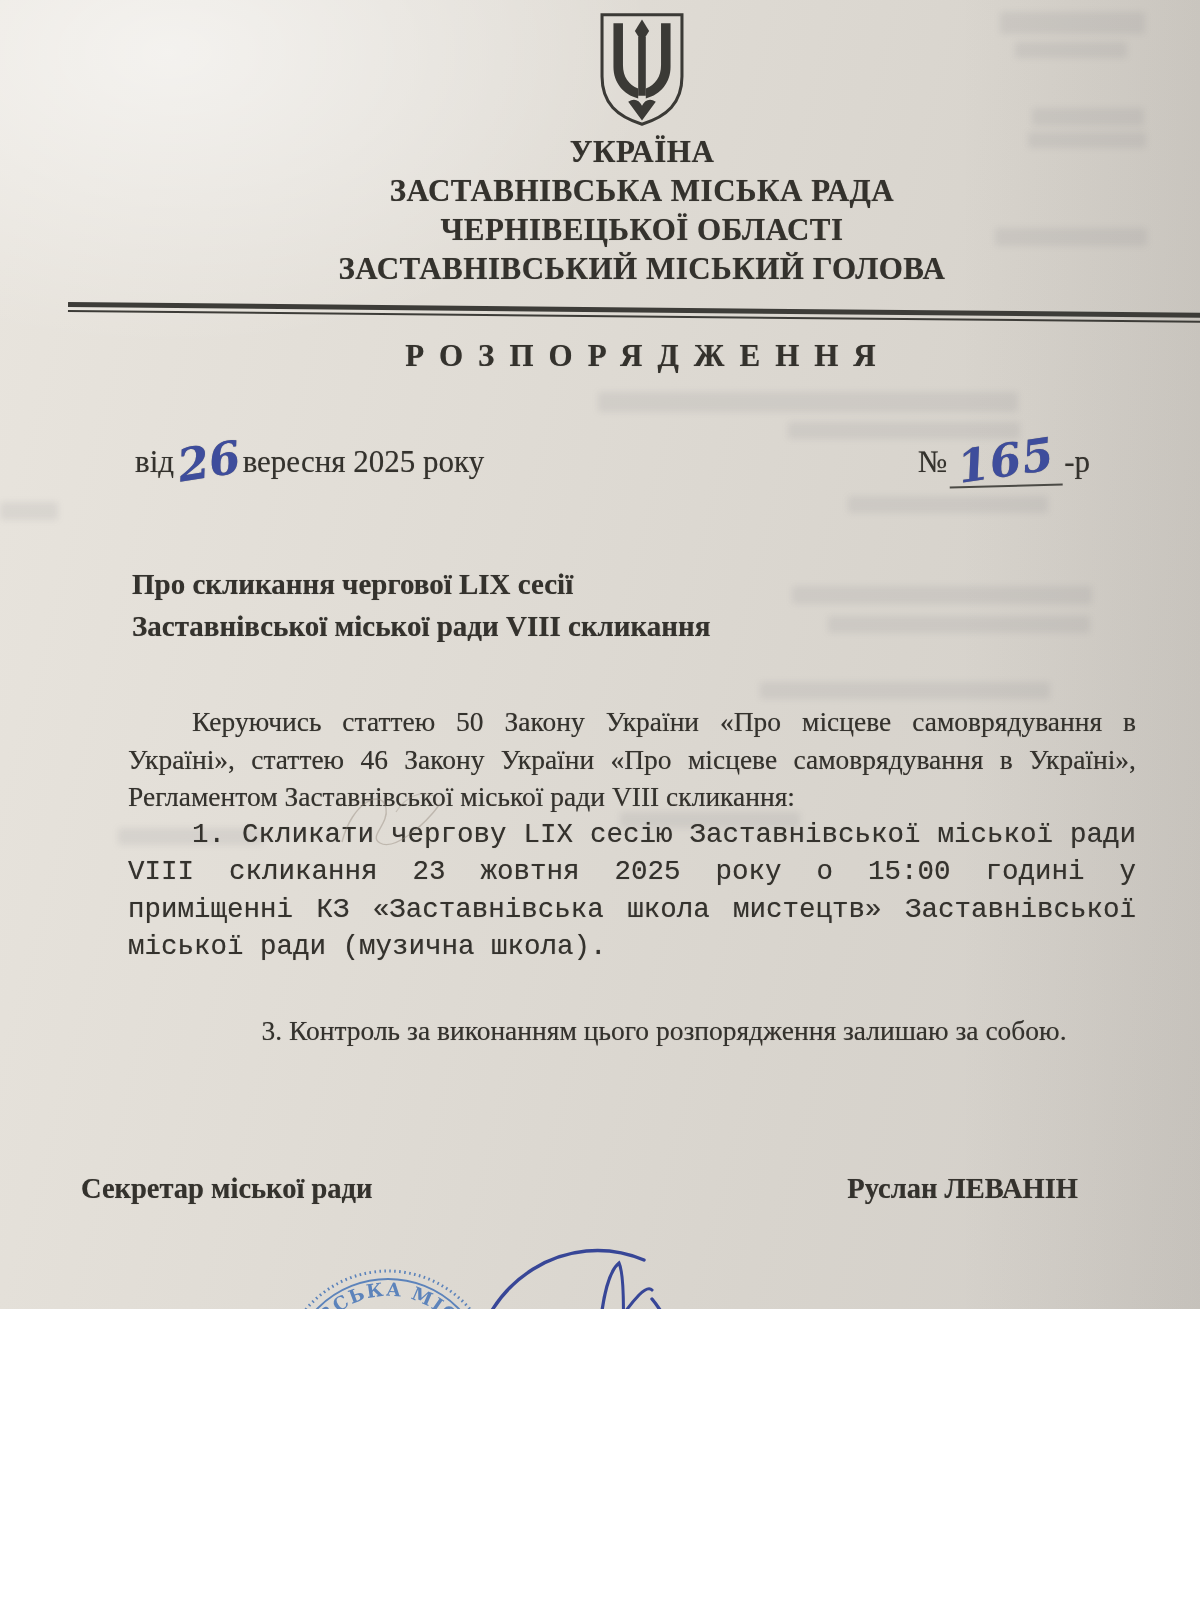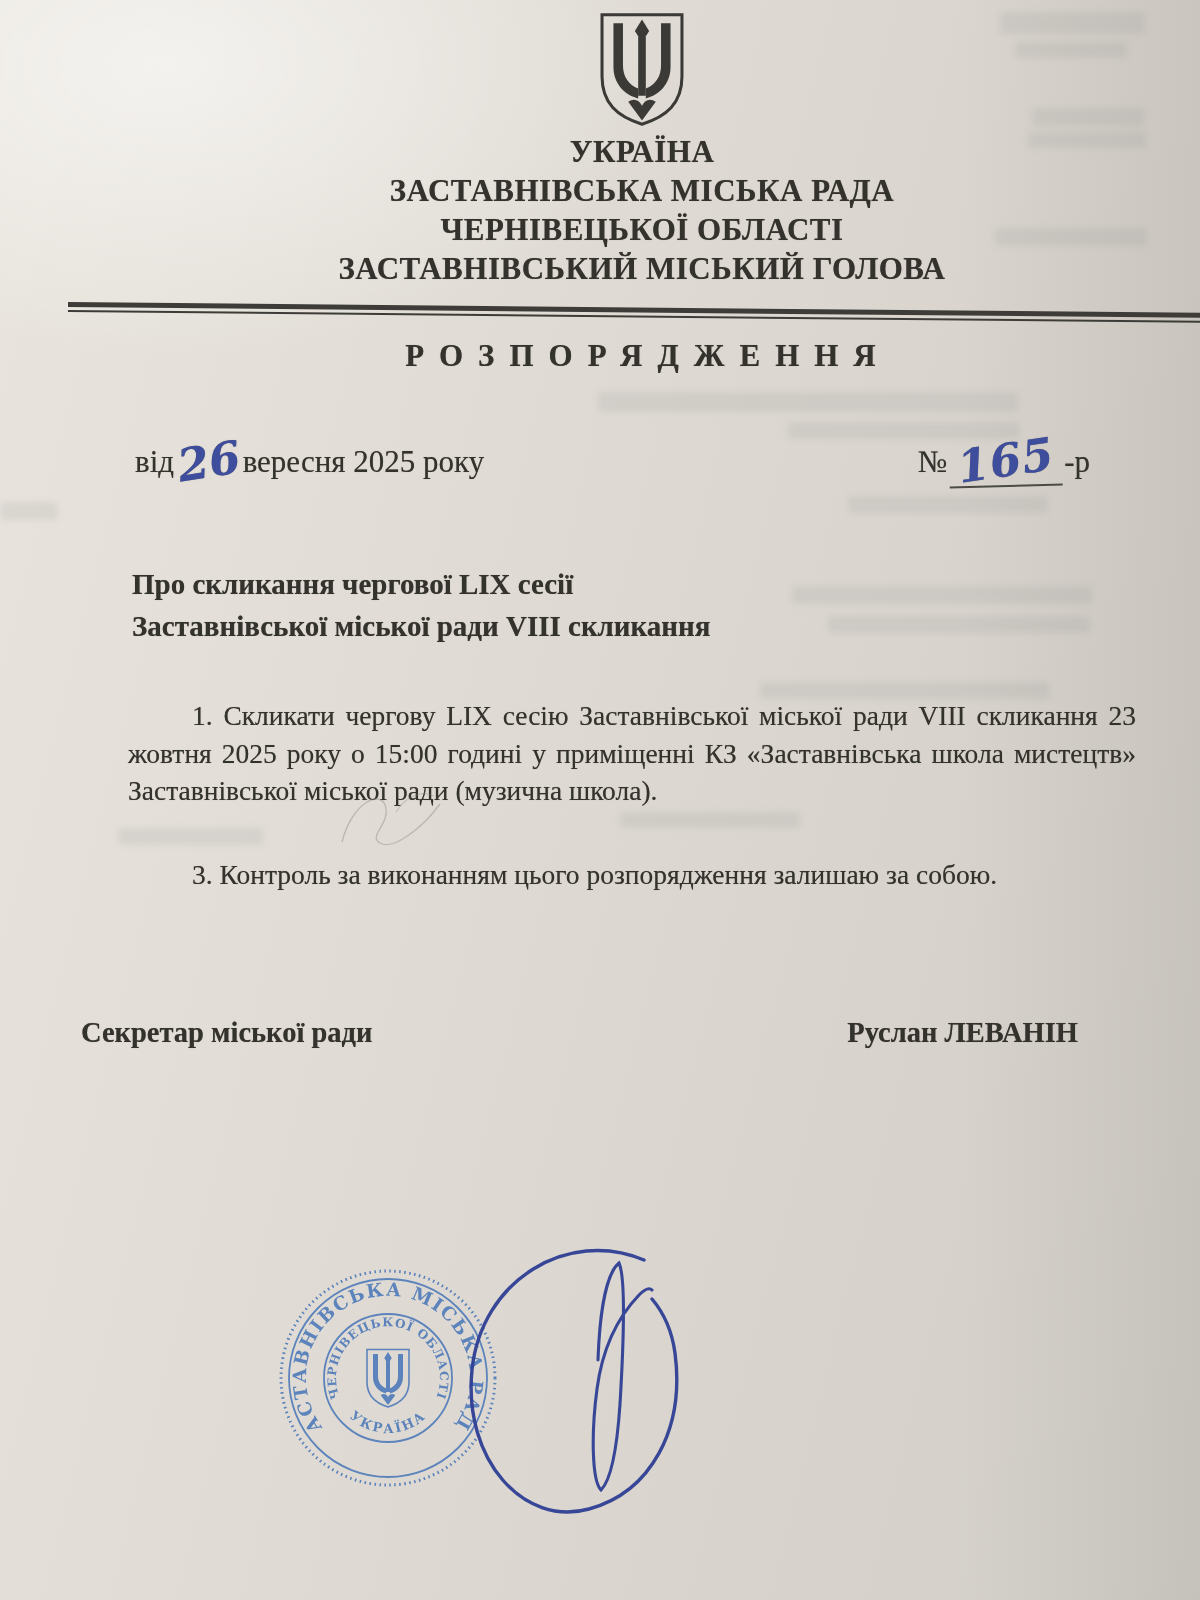--- a/index.html
+++ b/index.html
@@ -1,18 +1,18 @@
 <!DOCTYPE html>
 <html><head>
 <meta charset="utf-8">
 <style>
   html,body{margin:0;padding:0;}
   body{width:1200px;height:1600px;overflow:hidden;}
   .sheet{
-    position:relative;width:1200px;height:1600px;overflow:hidden;
+    position:relative;width:1200px;height:1309px;overflow:hidden;
     font-family:"Liberation Serif","DejaVu Serif",serif;
     color:#34322d;
     background:
       radial-gradient(ellipse 700px 420px at 14% 4%, rgba(255,255,255,.55), rgba(255,255,255,0) 70%),
       linear-gradient(to right, rgba(0,0,0,0) 80%, rgba(70,65,58,.09) 100%),
       linear-gradient(104deg,#e9e5de 0%, #e0dcd5 38%, #d8d4cd 70%, #d2cec8 100%);
   }
   .soft{text-shadow:0 0 .7px rgba(52,50,45,.55);}
 
   
@@ -33,23 +33,23 @@
     align-items:baseline;padding:0 110px 0 135px;font-size:31px;z-index:1;}
   .hw{font-style:italic;font-weight:bold;color:#3e4d9c;font-family:"DejaVu Serif",serif;}
   .hw-day{display:inline-block;font-size:45px;transform:rotate(-9deg) translateY(5px);margin:0 3px;}
   .num-underline{display:inline-block;border-bottom:2.5px solid #4b4a45;padding:0 8px 2px 8px;transform:rotate(-1.5deg);margin:0 2px;}
   .hw-num{display:inline-block;font-size:45px;transform:rotate(-7deg) translateY(4px);letter-spacing:1px;}
 
   
   .subject{margin:76px 0 0 132px;width:660px;font-weight:bold;font-size:29px;line-height:42px;position:relative;z-index:1;font-family:Liberation Serif, serif;}
   .para{margin:0 64px 0 128px;text-align:justify;text-indent:64px;font-size:27.5px;line-height:37.5px;position:relative;z-index:1;}
   .preamble{margin-top:56px;}
-  .item-1{margin-top:50px;}
+  .item-1{font-family:Liberation Mono, monospace;}
   .item-2{margin-top:24px;}
-  .item-3{margin-top:46px;text-align:left;}
+  .item-3{margin-top:46px;text-align:center;}
 
   
   .sig-row{position:relative;margin-top:124px;display:flex;justify-content:space-between;
     padding:0 122px 0 81px;font-size:28.5px;font-weight:bold;z-index:1;}
 
   
   .stamp{position:absolute;left:272px;top:1262px;z-index:3;opacity:.88;}
   .autograph{position:absolute;left:448px;top:1232px;z-index:4;}
   .pencil{position:absolute;left:328px;top:780px;z-index:2;}
   .bleed{position:absolute;background:rgba(105,102,110,.105);filter:blur(3px);border-radius:3px;z-index:0;}
@@ -111,20 +111,21 @@
     <div class="num-line soft">
       <span>№</span><span class="num-underline"><span class="hw hw-num">165</span></span><span>-р</span>
     </div>
   </div>
 
   <div class="subject soft">
     <div>Про скликання чергової LIX сесії</div>
     <div>Заставнівської міської ради VIII скликання</div>
   </div>
 
+  <p class="para preamble soft">Керуючись статтею 50 Закону України «Про місцеве самоврядування в Україні», статтею 46 Закону України «Про місцеве самоврядування в Україні», Регламентом Заставнівської міської ради VIII скликання:</p>
   <p class="para item-1 soft">1.  Скликати чергову LIX сесію Заставнівської міської ради  VIII скликання 23 жовтня 2025 року о 15:00 годині у приміщенні КЗ «Заставнівська школа мистецтв» Заставнівської міської ради (музична школа).</p>
   <p class="para item-3 soft">3. Контроль за виконанням цього розпорядження залишаю за собою.</p>
 
   <div class="sig-row">
     <span class="soft">Секретар міської ради</span>
     <span class="soft">Руслан ЛЕВАНІН</span>
   </div>
 
   <svg class="pencil" width="150" height="80" viewBox="0 0 150 80">
     <path d="M14,62 C24,22 54,8 58,28 C61,45 40,56 52,63 C66,71 96,46 112,24" fill="none" stroke="rgba(145,134,122,.42)" stroke-width="1.4"></path>

